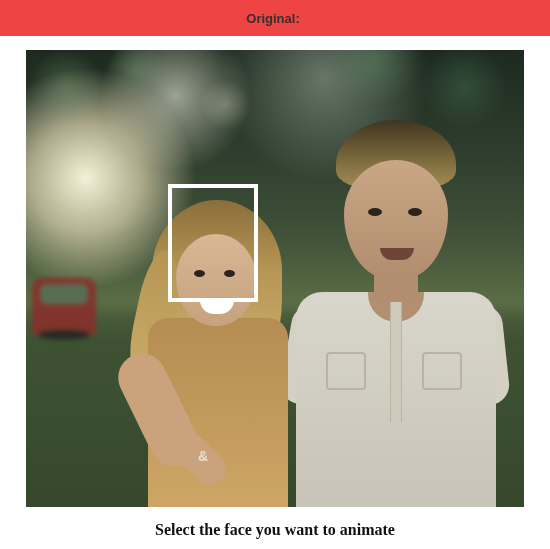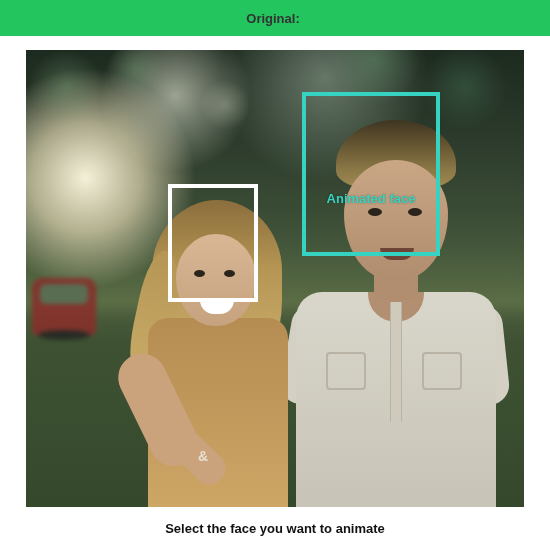--- a/index.html
+++ b/index.html
@@ -4,21 +4,21 @@
   <style>
     * { margin: 0; padding: 0; box-sizing: border-box; }
     body {
       font-family: -apple-system, BlinkMacSystemFont, "Segoe UI", Arial, sans-serif;
       background: #ffffff;
       width: 550px;
       height: 549px;
       overflow: hidden;
     }
     .top-bar {
-      background: #22c55e;
+      background: #ef4444;
       height: 36px;
       display: flex;
       align-items: center;
       justify-content: center;
       font-size: 13px;
       color: #333;
     }
     .top-bar .label { font-weight: 700; margin-right: 4px; }
     .image-wrap {
       padding: 14px 26px 0 26px;
@@ -108,23 +108,24 @@
       color: #36d3c2;
       font-size: 13px;
       font-weight: 700;
       line-height: 1.2;
       padding-top:50px;
       text-shadow: 0 0 2px rgba(0,0,0,0.4);
     }
     .instruction {
       text-align:center;
       font-weight:700;
-      font-size:13px;
+      font-size:16px;
       color:#111;
       margin-top:14px;
+      font-family:Liberation Serif, serif;
     }
   </style>
 </head>
 <body>
 
 <div class="top-bar">
   <span class="label">Original:</span>
 </div>
 
 <div class="image-wrap">
@@ -154,19 +155,16 @@
       <div class="arm"></div>
       <div class="face"></div>
       <div class="eye l"></div>
         <div class="eye r"></div>
       <div class="mouth"></div>
       <div class="amp">&amp;</div>
     </div>
 
     <div class="face-box unselected" style="left:142px; top:134px; width:90px; height:118px;"></div>
 
-    <div class="face-box selected" style="left:276px; top:42px; width:138px; height:164px;">
-      <span class="caption">Animated face</span>
-    </div>
   </div>
 </div>
 
 <div class="instruction">Select the face you want to animate</div>
 
 </body></html>

